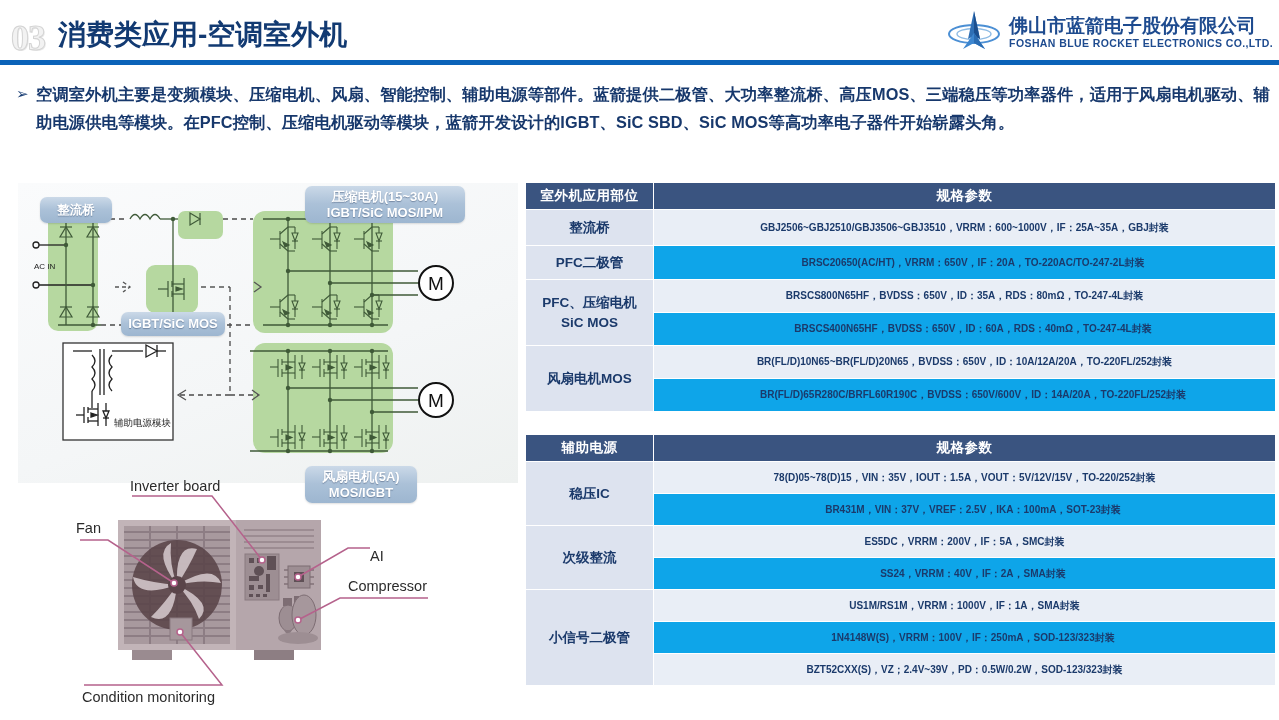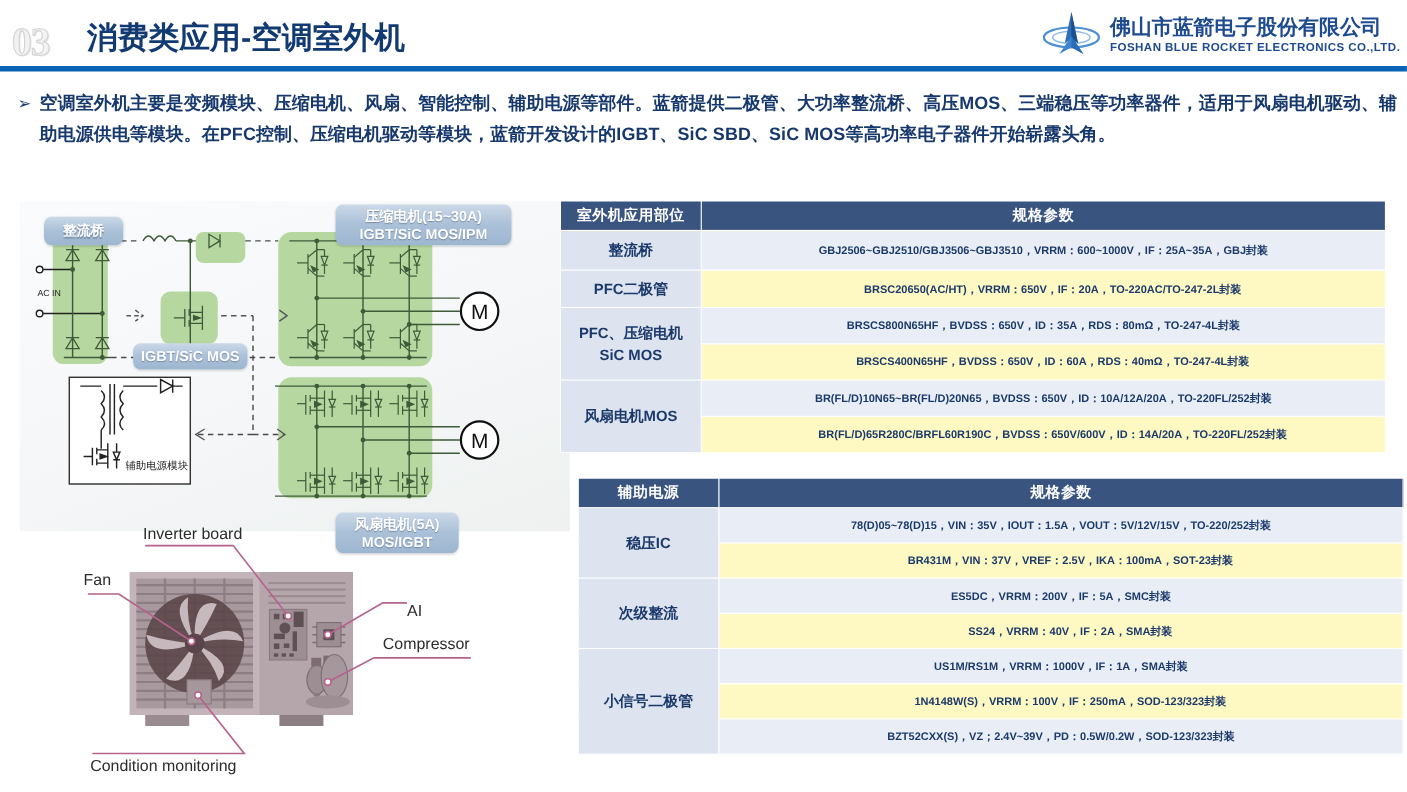--- a/index.html
+++ b/index.html
@@ -19,21 +19,20 @@
     -webkit-text-stroke:1px #d4d4d4;
     letter-spacing:-1px;
     font-family:"Liberation Serif","DejaVu Serif",serif;
     text-shadow:1px 1px 0 #e8e8e8;
   }
   #title-text{
     position:absolute;left:58px;top:16px;
     font-size:28px;font-weight:bold;
     color:#123a72;
     letter-spacing:0px;
-    margin-left:21px;
   }
   #title-rule{
     position:absolute;left:0;top:60px;width:1279px;height:5px;
     background:#0b63b8;
   }
   
   #logo-wrap{position:absolute;right:6px;top:8px;height:48px;display:flex;align-items:center;gap:8px;}
   #logo-mark{width:54px;height:46px;position:relative;flex:none;}
   #logo-text{display:flex;flex-direction:column;justify-content:center;line-height:1;}
   #logo-cn{font-size:19px;font-weight:bold;color:#1e4b8f;letter-spacing:0px;white-space:nowrap;}
@@ -93,22 +92,22 @@
     font-weight:bold;
     line-height:1.45;
   }
   .spec-table td.spec{
     background:#e9eef6;
     color:#1b3a6b;
     font-size:10px;
     font-weight:bold;
     white-space:nowrap;
   }
-  .spec-table td.spec.alt{background:#fef9c3;padding-left:21px;}
-  #table1{left:509px;top:182px;width:750px;}
+  .spec-table td.spec.alt{background:#0ea5e9;padding-left:21px;}
+  #table1{left:525px;top:182px;width:750px;}
   #table2{left:525px;top:434px;width:750px;}
 </style>
 </head>
 <body>
 
 <div id="header">
   <div id="title-number">03</div>
   <div id="title-text">消费类应用-空调室外机</div>
   <div id="title-rule"></div>
 

